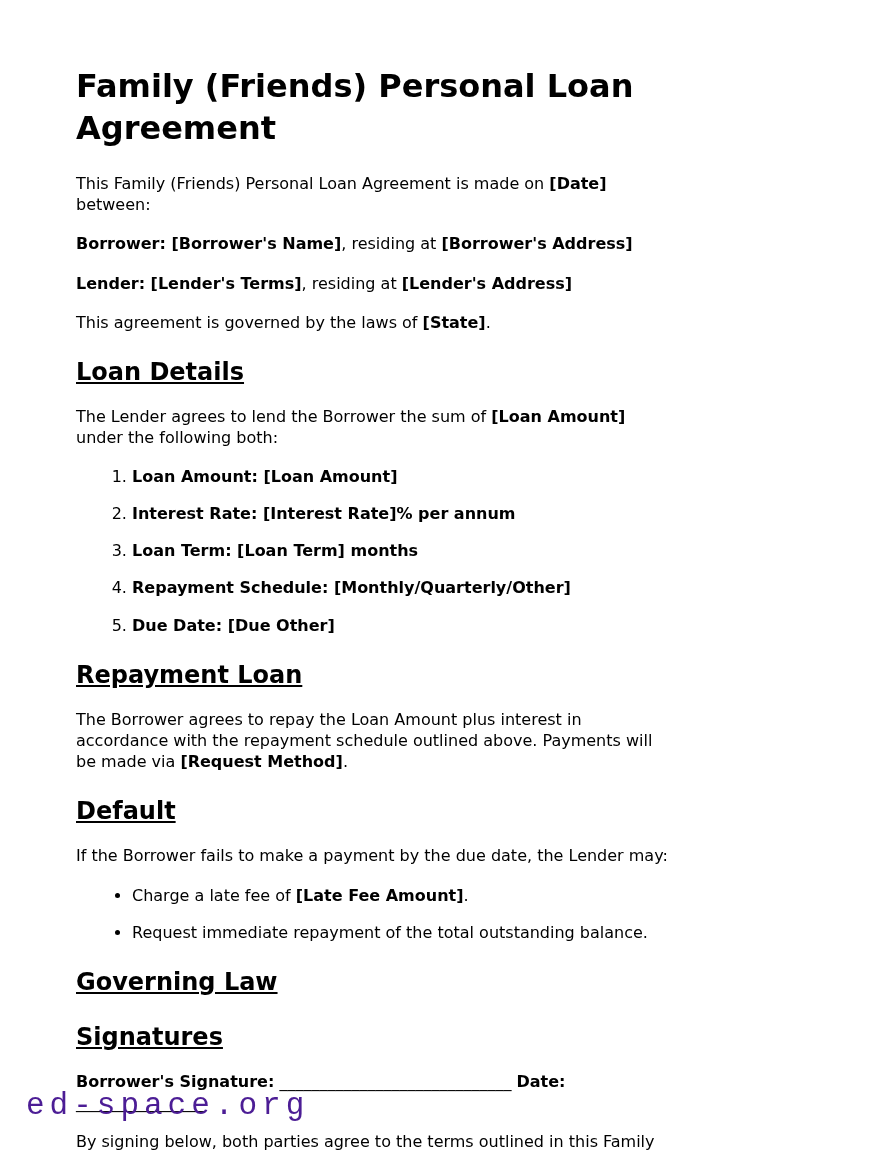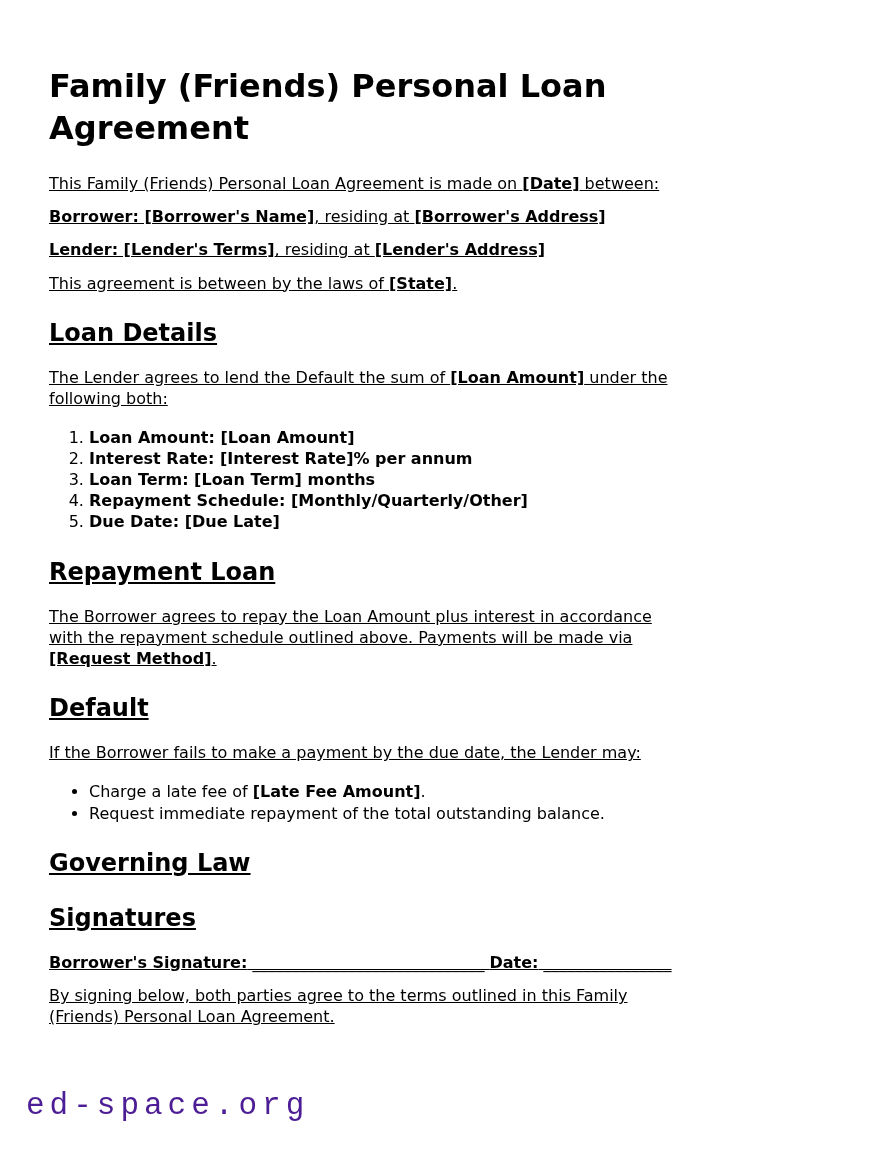--- a/index.html
+++ b/index.html
@@ -5,21 +5,21 @@
   html, body {
     margin: 0;
     padding: 0;
     background: #ffffff;
   }
   .page {
     position: relative;
     width: 724px;
     height: 1154px;
     box-sizing: border-box;
-    padding: 42px 49px 0 49px;
+    padding: 42px 49px 0 76px;
     overflow: hidden;
     background: #ffffff;
     color: #000000;
     font-family: "DejaVu Sans", sans-serif;
     font-size: 16px;
     line-height: 1.32;
   }
   h1 {
     font-size: 32px;
     line-height: 1.3;
@@ -27,29 +27,28 @@
     margin: 24px 0;
   }
   h2 {
     font-size: 24px;
     line-height: 1.3;
     font-weight: bold;
     margin: 24px 0 18px 0;
     text-decoration: underline;
   }
   p {
-    margin: 12px 0;
-    text-decoration: underline;
+    margin: 18px 0;
   }
   ol, ul {
     margin: 18px 0;
     padding-left: 40px;
   }
   li {
-    margin: 0;
+    margin: 16px;
   }
   strong {
     font-weight: bold;
   }
   .watermark {
     position: absolute;
     left: 26px;
     top: 1086px;
     font-family: "Liberation Mono", monospace;
     font-size: 31px;
@@ -61,30 +60,30 @@
 </head>
 <body>
 
 <div class="page">
 
   <h1>Family (Friends) Personal Loan Agreement</h1>
 
   <p><span>This Family (Friends) Personal Loan Agreement is made on </span><strong>[Date]</strong><span> between:</span></p>
   <p><strong>Borrower: [Borrower's Name]</strong><span>, residing at </span><strong>[Borrower's Address]</strong></p>
   <p><strong>Lender: [Lender's Terms]</strong><span>, residing at </span><strong>[Lender's Address]</strong></p>
-  <p><span>This agreement is between by the laws of </span><strong>[State]</strong><span>.</span></p>
+  <p><span>This agreement is governed by the laws of </span><strong>[State]</strong><span>.</span></p>
 
   <h2>Loan Details</h2>
-  <p><span>The Lender agrees to lend the Default the sum of </span><strong>[Loan Amount]</strong><span> under the following both:</span></p>
+  <p><span>The Lender agrees to lend the Borrower the sum of </span><strong>[Loan Amount]</strong><span> under the following both:</span></p>
   <ol>
     <li><strong>Loan Amount: [Loan Amount]</strong></li>
     <li><strong>Interest Rate: [Interest Rate]% per annum</strong></li>
     <li><strong>Loan Term: [Loan Term] months</strong></li>
     <li><strong>Repayment Schedule: [Monthly/Quarterly/Other]</strong></li>
-    <li><strong>Due Date: [Due Late]</strong></li>
+    <li><strong>Due Date: [Due Other]</strong></li>
   </ol>
 
   <h2>Repayment Loan</h2>
   <p><span>The Borrower agrees to repay the Loan Amount plus interest in accordance with the repayment schedule outlined above. Payments will be made via </span><strong>[Request Method]</strong><span>.</span></p>
 
   <h2>Default</h2>
   <p><span>If the Borrower fails to make a payment by the due date, the Lender may:</span></p>
   <ul>
     <li><span>Charge a late fee of </span><strong>[Late Fee Amount]</strong><span>.</span></li>
     <li><span>Request immediate repayment of the total outstanding balance.</span></li>

